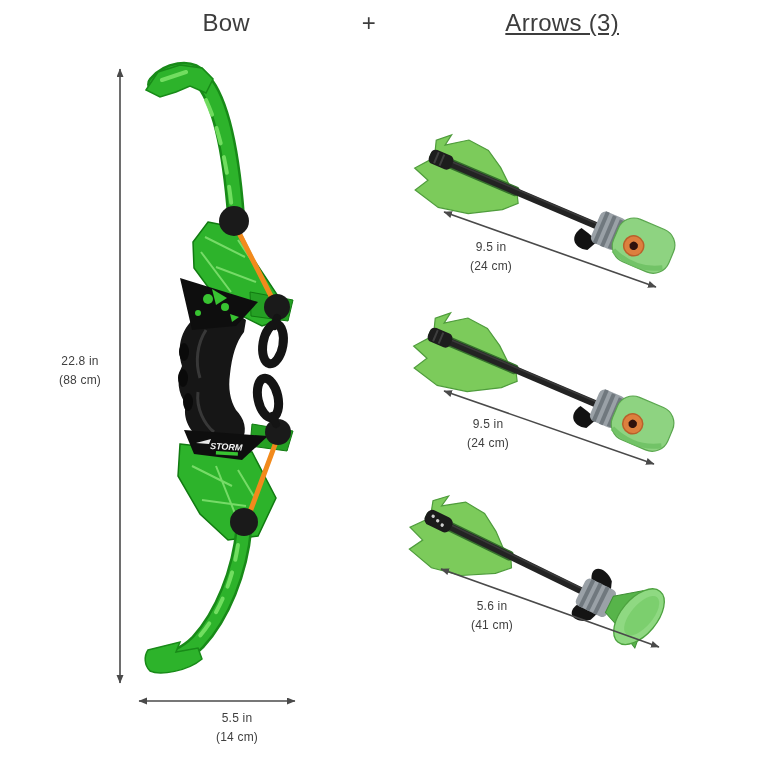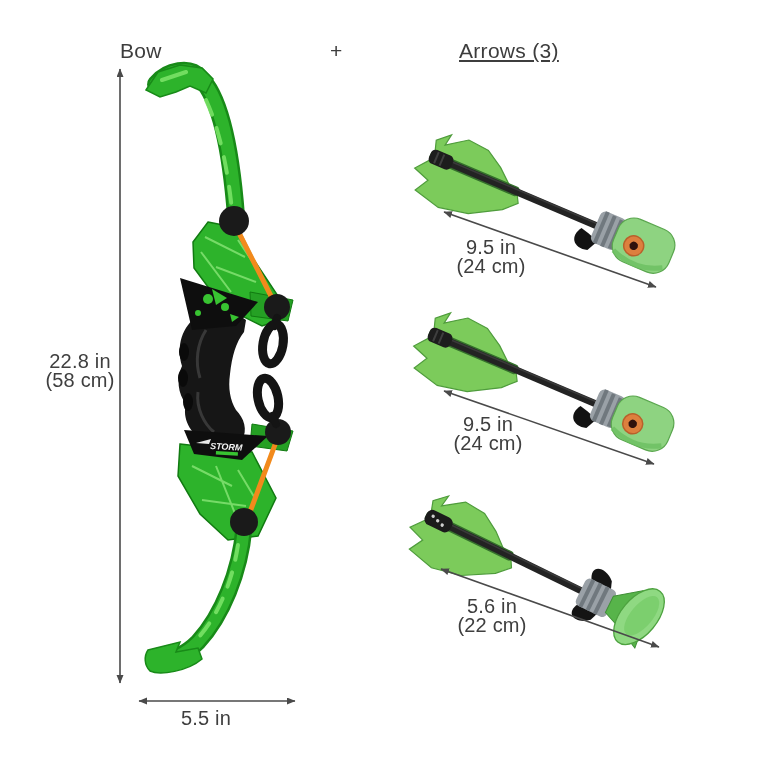--- a/index.html
+++ b/index.html
@@ -1,25 +1,25 @@
 <!DOCTYPE html>
 <html><head>
 <meta charset="utf-8">
 <style>
   html,body{margin:0;padding:0;background:#ffffff;}
   body{
     width:759px;height:759px;position:relative;overflow:hidden;
     font-family:"Liberation Sans", sans-serif;color:#3d3d3d;
   }
   .header-label{
-    position:absolute;top:10px;font-size:21px;line-height:25px;
-    color:#3d3d3d;text-align:left;letter-spacing:.3px;margin-top:28px;
+    position:absolute;top:10px;font-size:24px;line-height:25px;
+    color:#3d3d3d;text-align:right;letter-spacing:.3px;
   }
   .dim-label{
-    position:absolute;text-align:center;font-size:20px;line-height:19px;
+    position:absolute;text-align:center;font-size:12px;line-height:19px;
     color:#3f3f3f;letter-spacing:.2px;
   }
   .dim-label span{display:block;}
   svg{position:absolute;left:0;top:0;}
 </style>
 </head>
 <body>
 
 <div class="header-label" style="left:120px;width:130px;">Bow</div>
 <div class="header-label" style="left:330px;width:46px;">+</div>
@@ -156,33 +156,34 @@
     <line x1="120" y1="69" x2="120" y2="683" marker-start="url(#ah)" marker-end="url(#ah)"></line>
     <line x1="139" y1="701" x2="295" y2="701" marker-start="url(#ah)" marker-end="url(#ah)"></line>
     <line x1="444" y1="212" x2="656" y2="287" marker-start="url(#ah)" marker-end="url(#ah)"></line>
     <line x1="444" y1="391" x2="654" y2="464" marker-start="url(#ah)" marker-end="url(#ah)"></line>
     <line x1="441" y1="569" x2="659" y2="647" marker-start="url(#ah)" marker-end="url(#ah)"></line>
   </g>
 </svg>
 
 <div class="dim-label" style="left:30px;top:352px;width:100px;text-align:center;">
   <span>22.8 in</span>
-  <span>(58 cm)</span>
+  <span>(88 cm)</span>
 </div>
 
-<div class="dim-label" style="left:141px;top:709px;width:130px;">
+<div class="dim-label" style="left:172px;top:709px;width:130px;">
   <span>5.5 in</span>
+  <span>(14 cm)</span>
 </div>
 
 <div class="dim-label" style="left:436px;top:238px;width:110px;">
   <span>9.5 in</span>
   <span>(24 cm)</span>
 </div>
 
 <div class="dim-label" style="left:433px;top:415px;width:110px;">
   <span>9.5 in</span>
   <span>(24 cm)</span>
 </div>
 
 <div class="dim-label" style="left:437px;top:597px;width:110px;">
   <span>5.6 in</span>
-  <span>(22 cm)</span>
+  <span>(41 cm)</span>
 </div>
 
 </body></html>

